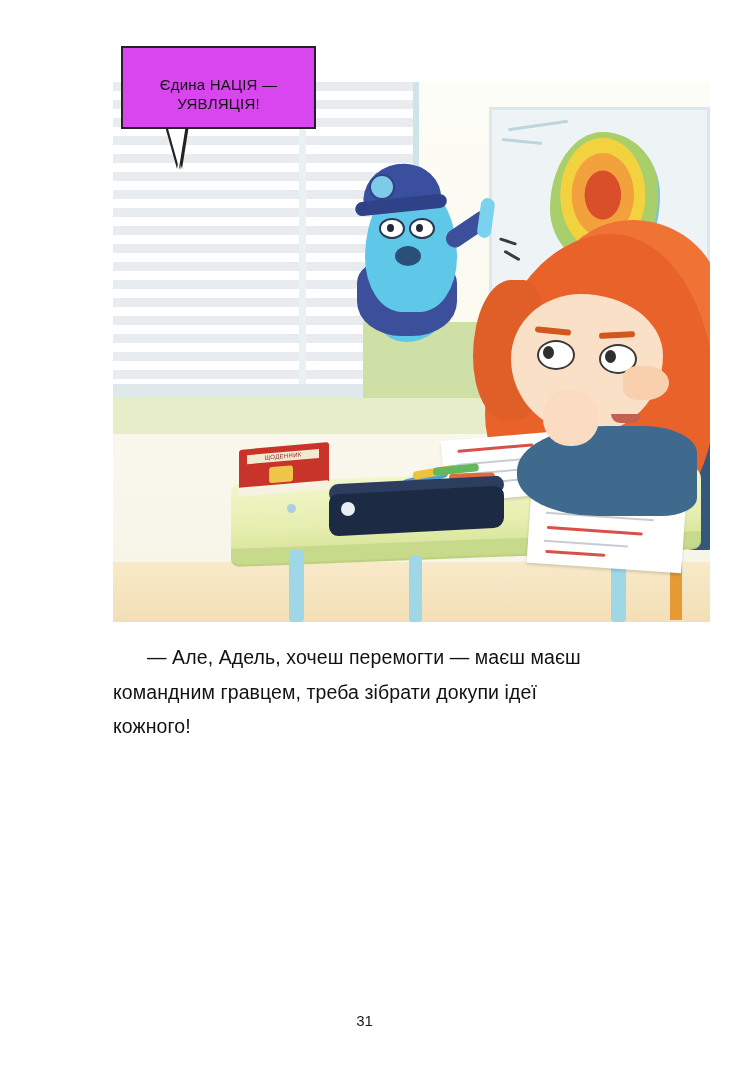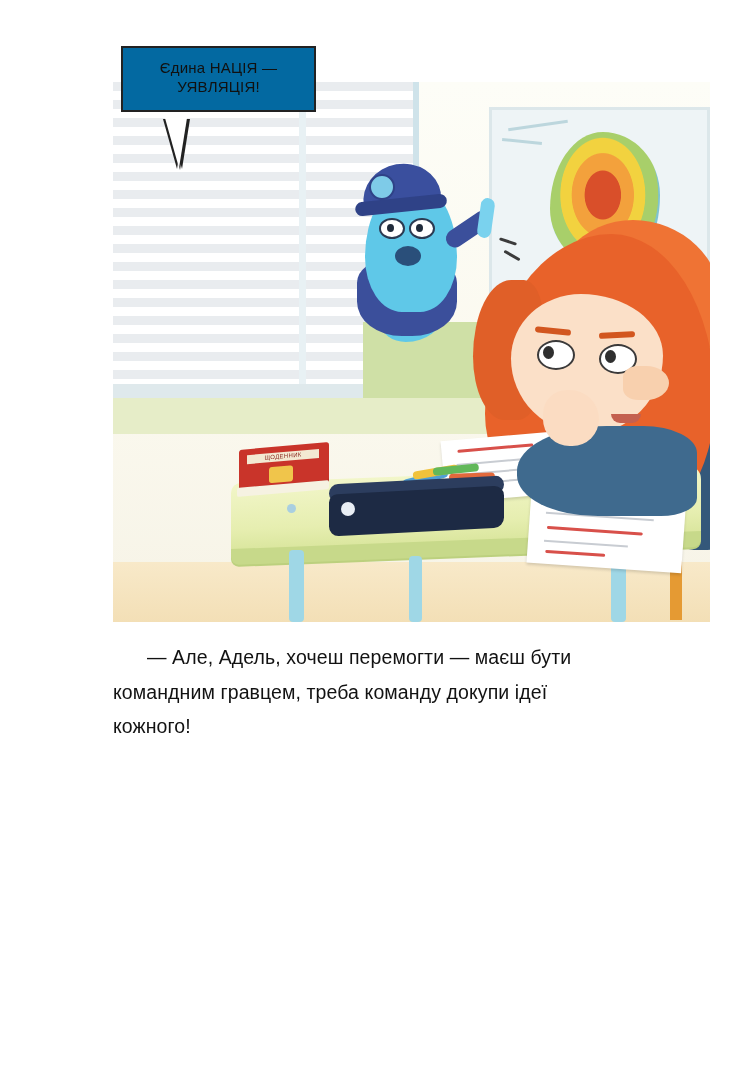--- a/index.html
+++ b/index.html
@@ -452,22 +452,22 @@
     border-radius: 2px;
   }
   .m1 { left: 386px; top: 218px; transform: rotate(18deg); }
   .m2 { left: 390px; top: 232px; transform: rotate(30deg); }
 
   
   .bubble {
     position: absolute;
     left: 8px; top: 24px;
     width: 175px;
-    padding: 11px 8px 13px;
-    background: #0369a1;
+    padding: 28px 8px 13px;
+    background: #d946ef;
     border: 2px solid #222;
     text-align: center;
     font-size: 15px;
     line-height: 1.25;
     color: #111;
     letter-spacing: .2px;
   }
   .bubble-tail {
     position: absolute;
     left: 52px; top: 96px;
@@ -600,17 +600,18 @@
 
     <div class="arm"></div>
     <div class="hand"></div>
 
     <div class="bubble-tail"></div>
     <div class="bubble">Єдина НАЦІЯ — УЯВЛЯЦІЯ!</div>
 
   </div>
 
   <div class="text-block">
-    <p class="para">— Але, Адель, хочеш перемогти — маєш бути командним гравцем, треба команду докупи ідеї кожного!</p>
+    <p class="para">— Але, Адель, хочеш перемогти — маєш маєш командним гравцем, треба зібрати докупи ідеї кожного!</p>
   </div>
 
+  <div class="page-number">31</div>
 
 </div>
 
 </body></html>

